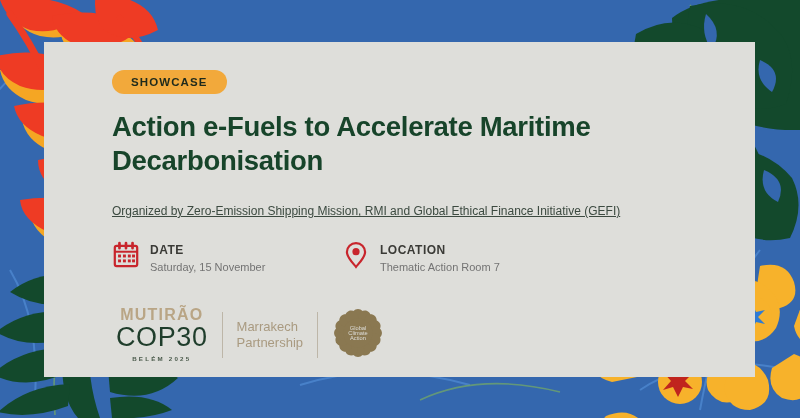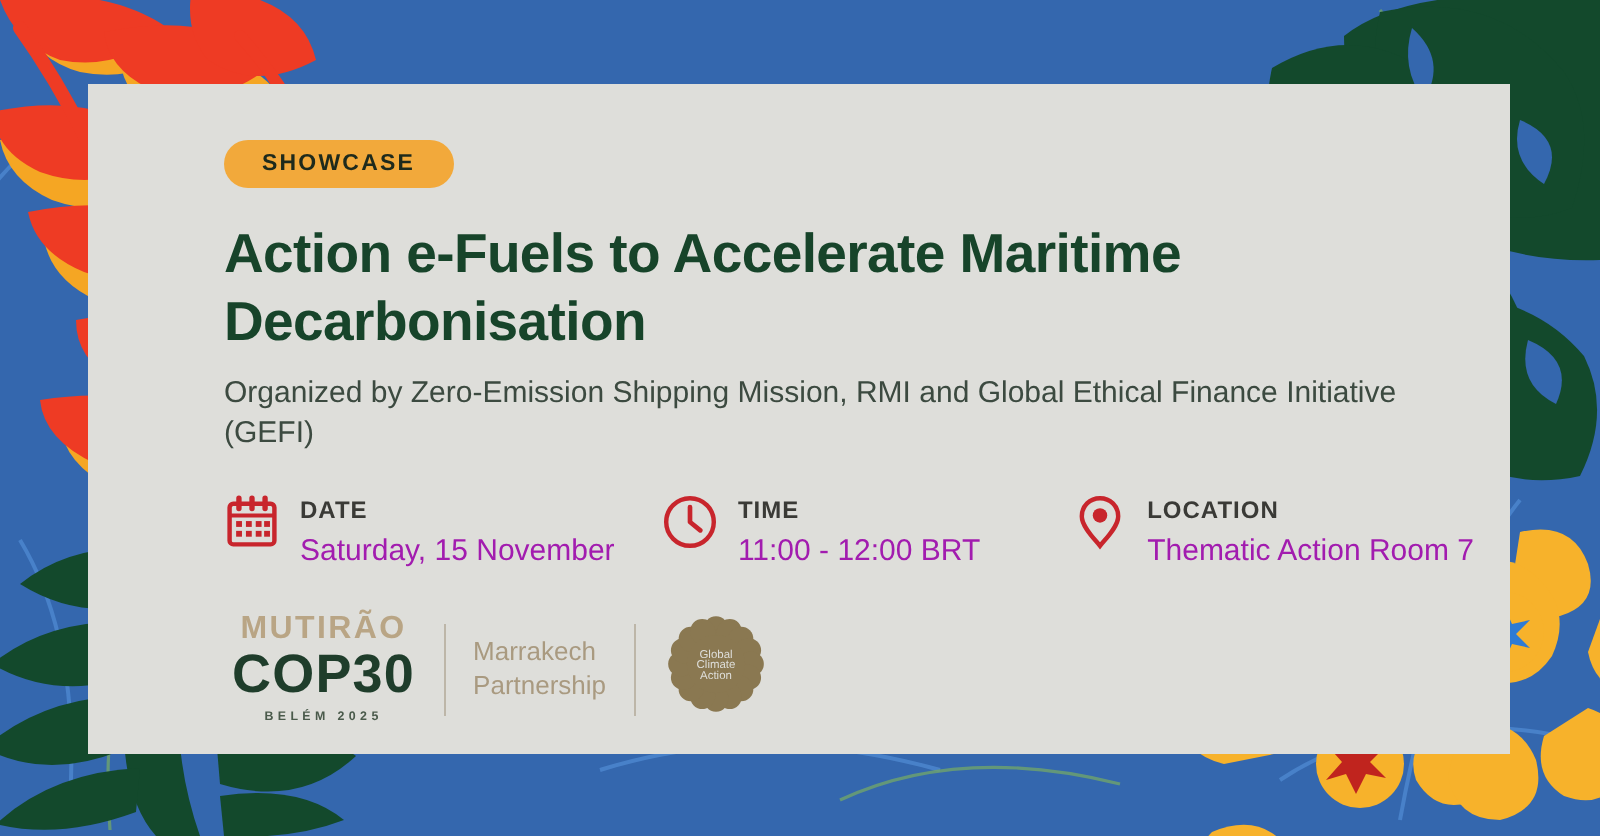--- a/index.html
+++ b/index.html
@@ -45,24 +45,25 @@
   .title {
     margin-top: 16px;
     color: #17442A;
     font-size: 27.5px;
     font-weight: bold;
     line-height: 1.24;
     letter-spacing: -0.3px;
     max-width: 600px;
   }
   .subtitle {
-    margin-top: 9px;
+    margin-top: 26px;
     color: #3C4A40;
-    font-size: 15px;
+    font-size: 12px;
     line-height: 1.3;
+    text-decoration: underline;
   }
   
   .details {
     margin-top: 20px;
     display: flex;
     align-items: flex-start;
   }
   .detail {
     display: flex;
     align-items: flex-start;
@@ -73,22 +74,22 @@
   .d-loc  { flex: 1; }
   .detail .ic { flex: 0 0 auto; padding-top: 1px; }
   .d-label {
     color: #3A3A36;
     font-size: 12px;
     font-weight: bold;
     letter-spacing: 0.5px;
     line-height: 1.25;
   }
   .d-value {
-    color: #a21caf;
-    font-size: 15px;
+    color: #737373;
+    font-size: 11px;
     line-height: 1.35;
     margin-top: 2px;
     white-space: nowrap;
   }
   
   .logos {
     position: absolute;
     left: 72px; bottom: 14px;
     display: flex;
     align-items: center;
@@ -96,21 +97,21 @@
   }
   .cop-logo { text-align: center; line-height: 1; }
   .cop-mutirao {
     font-size: 16px;
     font-weight: bold;
     letter-spacing: 1.2px;
     color: #B9A585;
   }
   .cop-cop30 {
     font-size: 27px;
-    font-weight: bold;
+    font-weight: normal;
     letter-spacing: 0.6px;
     color: #1F3D2B;
     margin-top: 1px;
   }
   .cop-belem {
     font-size: 6.2px;
     font-weight: bold;
     letter-spacing: 2.2px;
     color: #4A5A4B;
     margin-top: 5px;
@@ -264,32 +265,20 @@
                 <rect x="17.2" y="15.8" width="2.5" height="2.5"></rect>
               </g>
             </svg>
           </span>
           <span>
             <span class="d-label">DATE</span>
             <span class="d-value" style="display:block">Saturday, 15 November</span>
           </span>
         </div>
 
-        <div class="detail d-time">
-          <span class="ic">
-            <svg width="28" height="28" viewBox="0 0 24 24" fill="none" stroke="#C8252C" stroke-width="1.9">
-              <circle cx="12" cy="12" r="10.2"></circle>
-              <path d="M12 5.6 V12 L16.4 15.6" stroke-width="2" stroke-linecap="round" stroke-linejoin="round"></path>
-            </svg>
-          </span>
-          <span>
-            <span class="d-label">TIME</span>
-            <span class="d-value" style="display:block">11:00 - 12:00 BRT</span>
-          </span>
-        </div>
 
         <div class="detail d-loc">
           <span class="ic">
             <svg width="28" height="28" viewBox="0 0 24 24" fill="none" stroke="#C8252C" stroke-width="1.9">
               <path d="M12 1.8 C7.6 1.8 4.2 5.2 4.2 9.5 C4.2 14.2 10 19.6 12 22.2 C14 19.6 19.8 14.2 19.8 9.5 C19.8 5.2 16.4 1.8 12 1.8 Z"></path>
               <circle cx="12" cy="9.2" r="3.1" fill="#C8252C" stroke="none"></circle>
             </svg>
           </span>
           <span>
             <span class="d-label">LOCATION</span>

